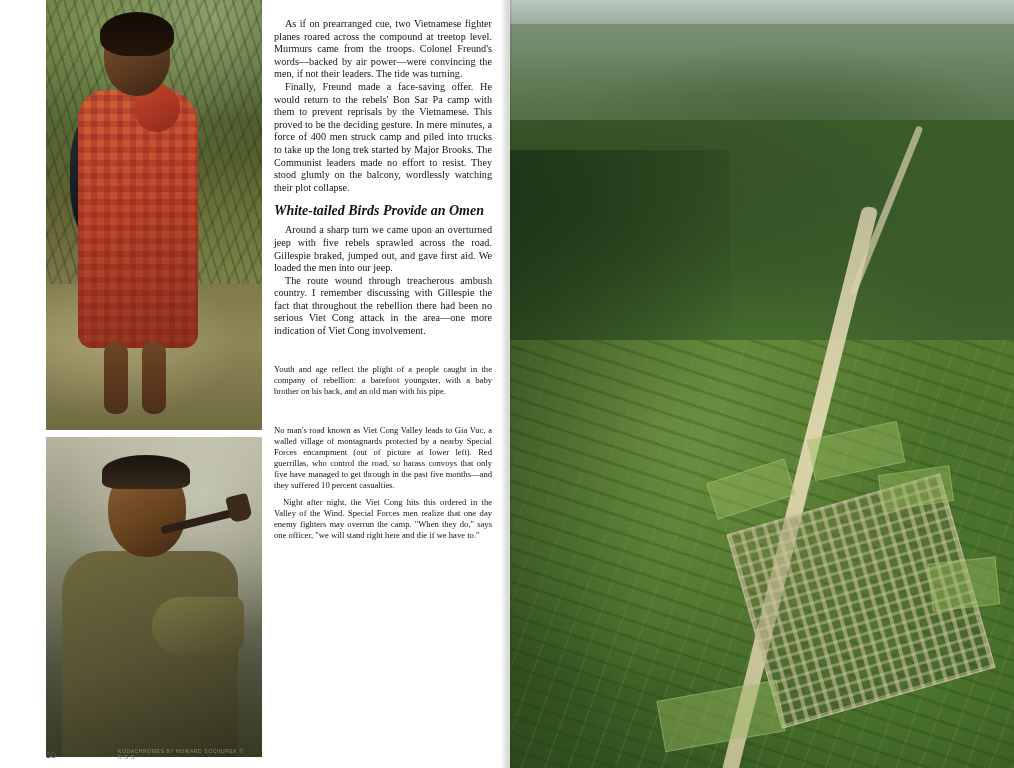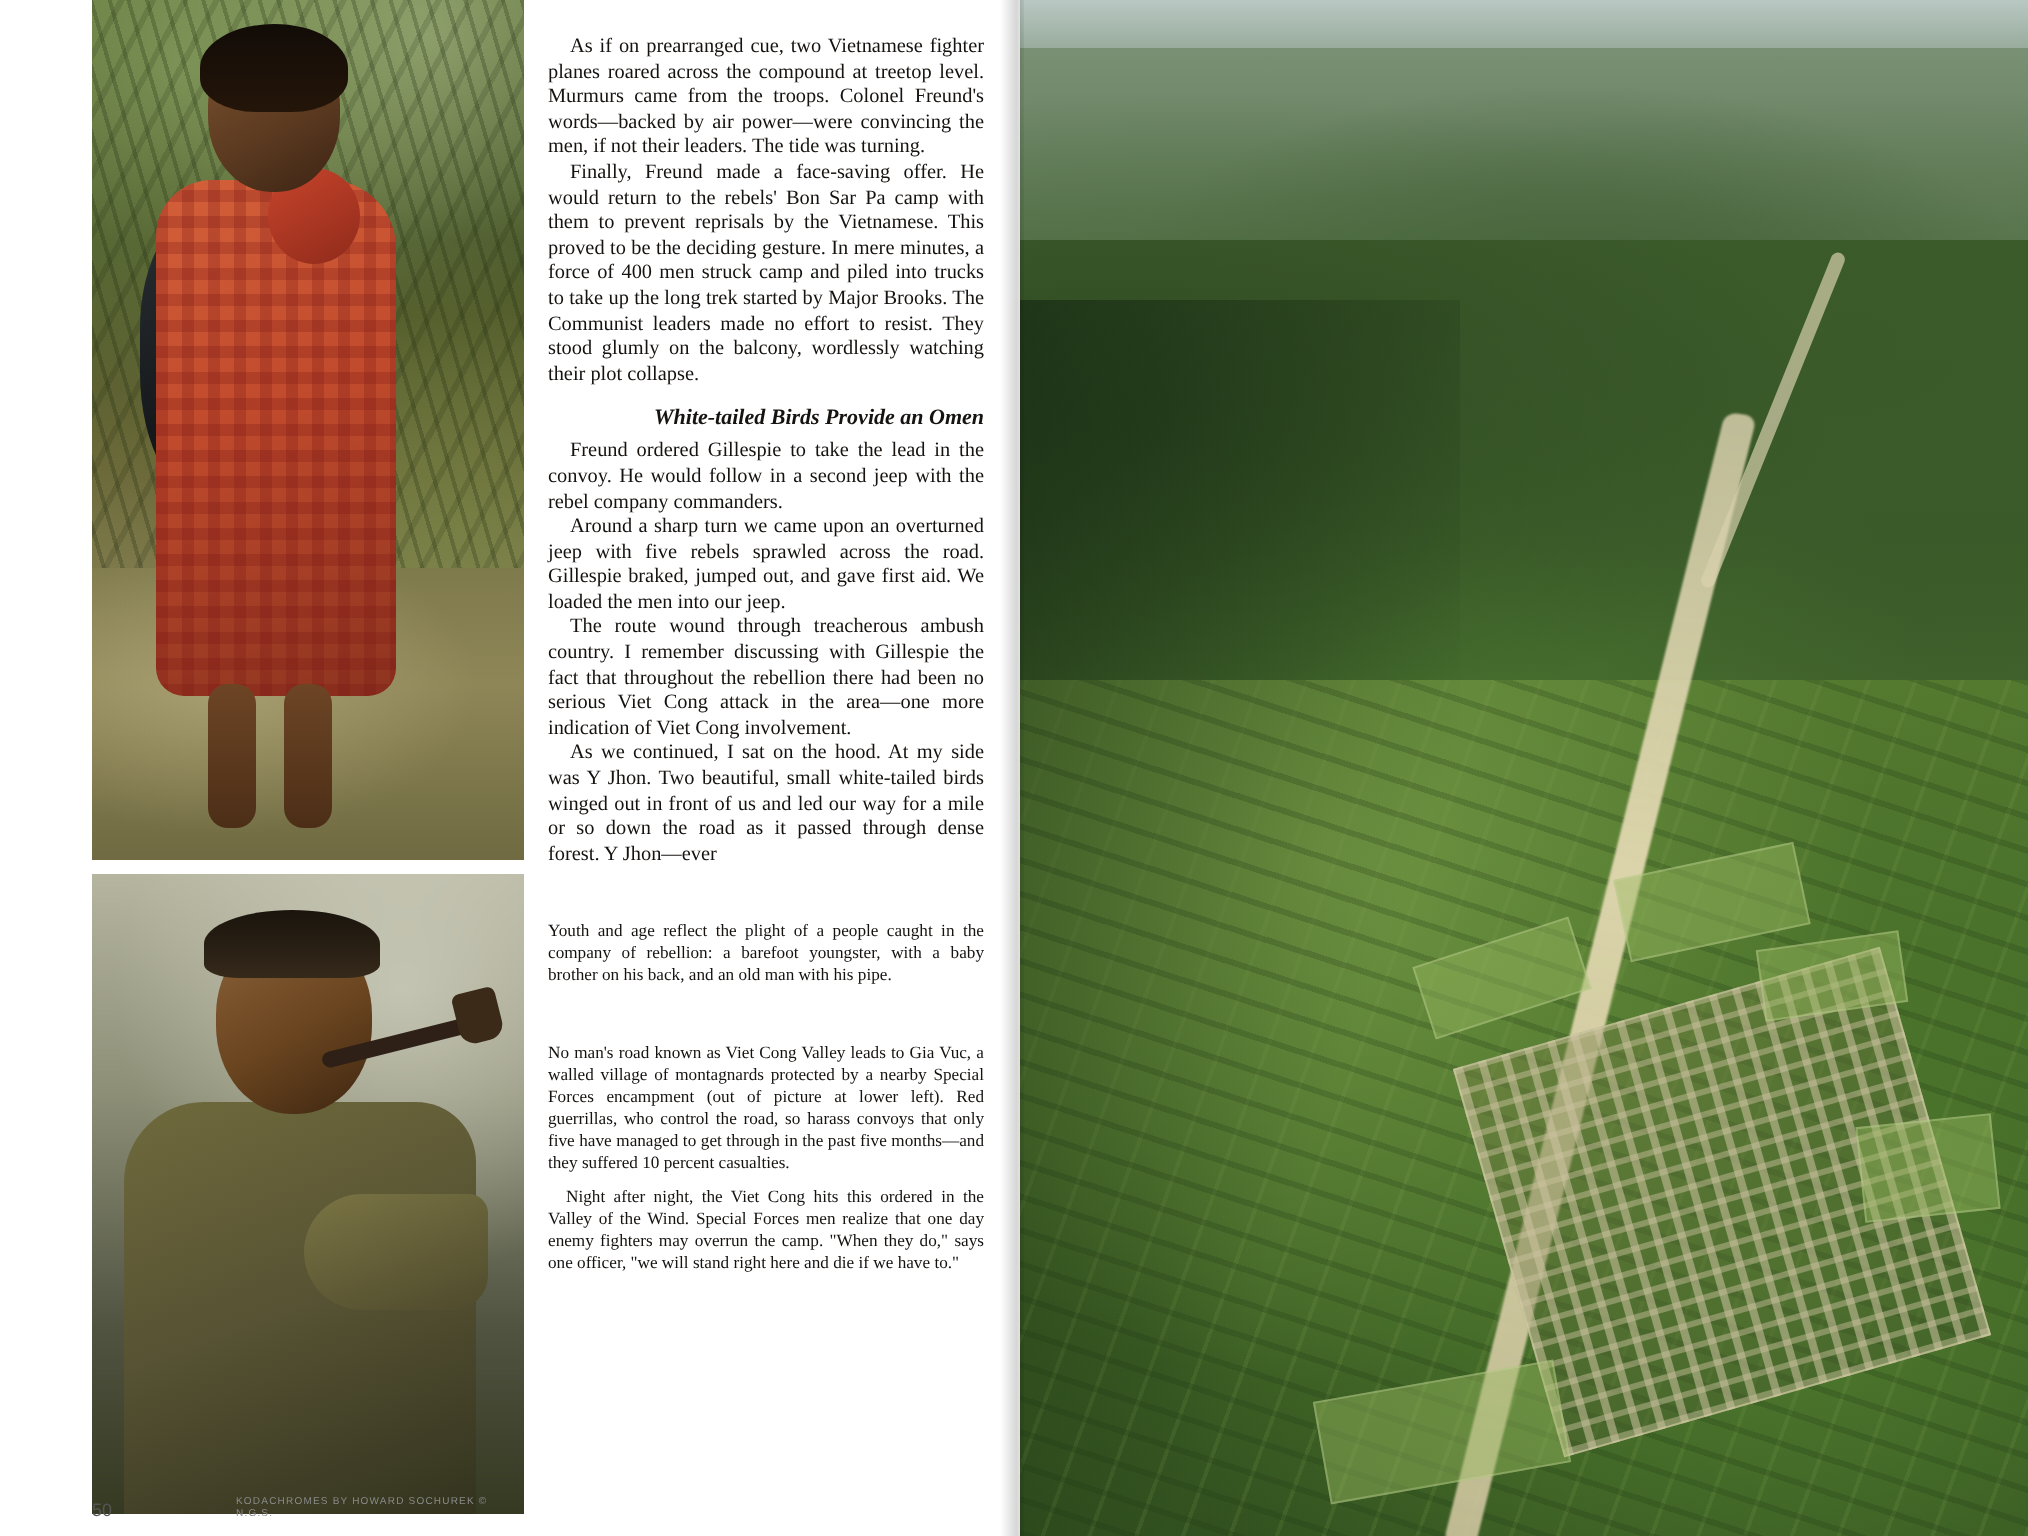--- a/index.html
+++ b/index.html
@@ -255,22 +255,22 @@
     line-height: 12.6px;
     text-align: justify;
     text-indent: 11px;
     color: #15120f;
     font-family: "Liberation Serif", serif;
     hyphens: auto;
   }
   .body-text p.first { text-indent: 11px; }
   .subhead {
     margin: 9px 0 5px 0;
-    text-align: right;
-    font-size: 11px;
+    text-align: left;
+    font-size: 14px;
     font-weight: bold;
     font-style: italic;
     color: #15120f;
     font-family: "Liberation Serif", serif;
   }
   .caption-block {
     margin-top: 26px;
     font-family: "Liberation Serif", serif;
     font-size: 8.6px;
     line-height: 11px;
@@ -432,24 +432,22 @@
     <div class="photo-credit">KODACHROMES BY HOWARD SOCHUREK © N.G.S.</div>
   </div>
 
   <div class="center-col">
     <div class="body-text">
       <p class="first">As if on prearranged cue, two Vietnamese fighter planes roared across the compound at treetop level. Murmurs came from the troops. Colonel Freund's words—backed by air power—were convincing the men, if not their leaders. The tide was turning.</p>
       <p>Finally, Freund made a face-saving offer. He would return to the rebels' Bon Sar Pa camp with them to prevent reprisals by the Vietnamese. This proved to be the deciding gesture. In mere minutes, a force of 400 men struck camp and piled into trucks to take up the long trek started by Major Brooks. The Communist leaders made no effort to resist. They stood glumly on the balcony, wordlessly watching their plot collapse.</p>
 
       <div class="subhead">White-tailed Birds Provide an Omen</div>
 
-      <p>Freund ordered Gillespie to take the lead in the convoy. He would follow in a second jeep with the rebel company commanders.</p>
       <p>Around a sharp turn we came upon an overturned jeep with five rebels sprawled across the road. Gillespie braked, jumped out, and gave first aid. We loaded the men into our jeep.</p>
       <p>The route wound through treacherous ambush country. I remember discussing with Gillespie the fact that throughout the rebellion there had been no serious Viet Cong attack in the area—one more indication of Viet Cong involvement.</p>
-      <p>As we continued, I sat on the hood. At my side was Y Jhon. Two beautiful, small white-tailed birds winged out in front of us and led our way for a mile or so down the road as it passed through dense forest. Y Jhon—ever</p>
     </div>
 
     <div class="caption-block">
       <p><span class="lead">Youth and age</span><span> reflect the plight of a people caught in the company of rebellion: a barefoot youngster, with a baby brother on his back, and an old man with his pipe.</span></p>
     </div>
 
     <div class="caption-block second">
       <p><span class="lead">No man's road</span><span> known as Viet Cong Valley leads to Gia Vuc, a walled village of montagnards protected by a nearby Special Forces encampment (out of picture at lower left). Red guerrillas, who control the road, so harass convoys that only five have managed to get through in the past five months—and they suffered 10 percent casualties.</span></p>
       <p class="indented">Night after night, the Viet Cong hits this ordered in the Valley of the Wind. Special Forces men realize that one day enemy fighters may overrun the camp. "When they do," says one officer, "we will stand right here and die if we have to."</p>
     </div>

